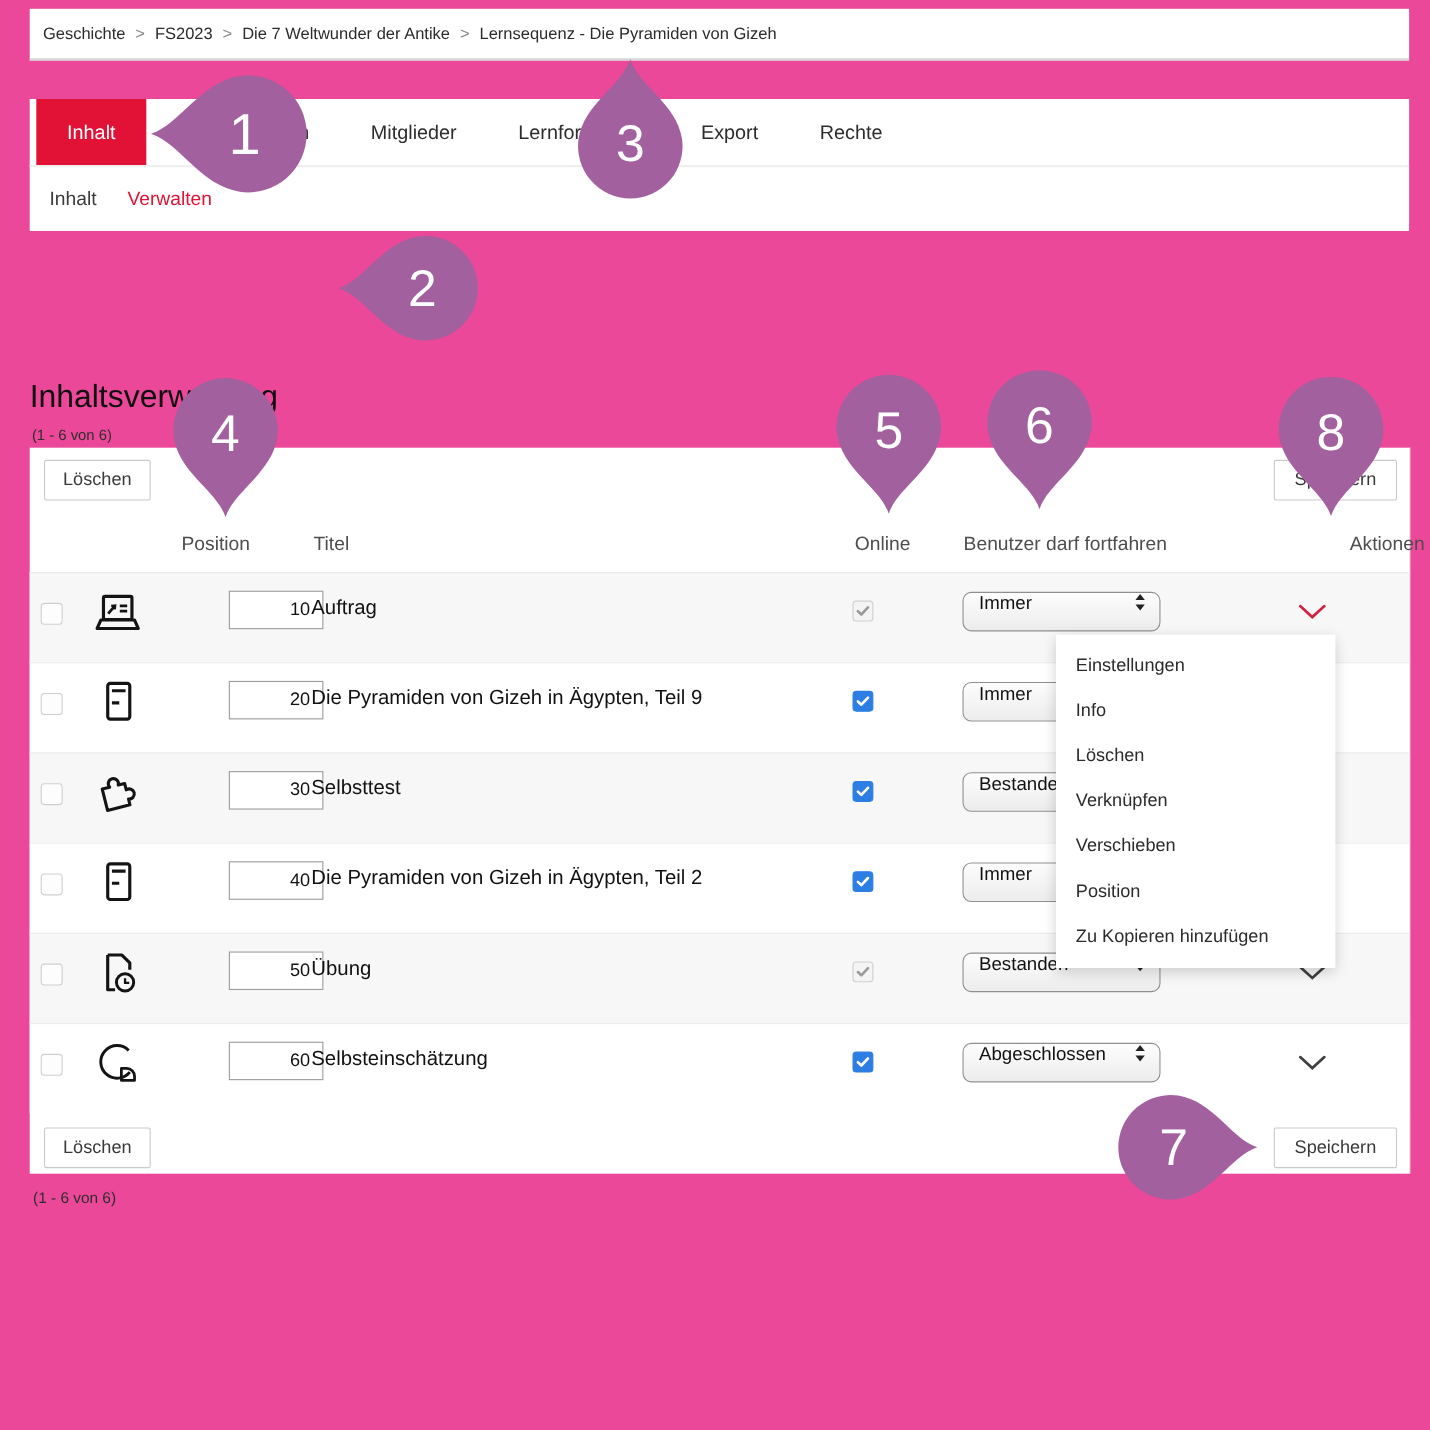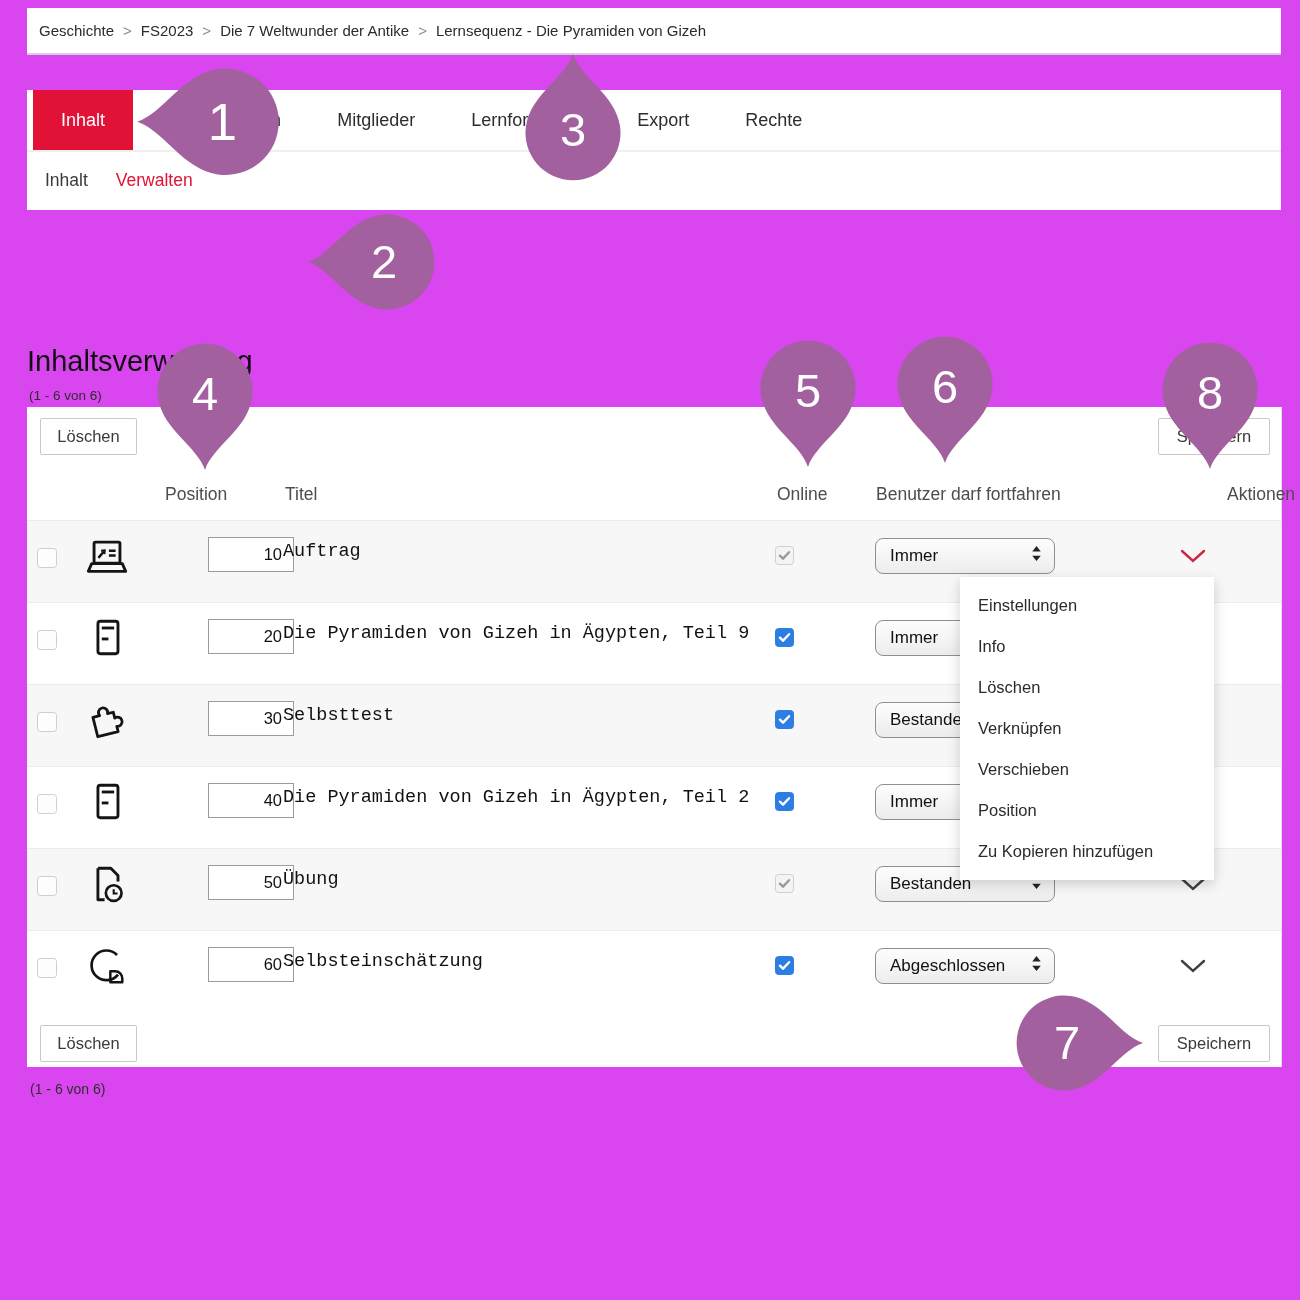--- a/index.html
+++ b/index.html
@@ -1,17 +1,17 @@
 <!DOCTYPE html>
 <html><head>
 <meta charset="utf-8">
 <style>
   html,body{margin:0;padding:0;}
   body{font-family:"Liberation Sans",sans-serif;background:#f1f1f1;}
-  .page{position:relative;width:1300px;height:1300px;background:#d946ef;overflow:hidden;}
+  .page{position:relative;width:1300px;height:1300px;background:#ec4899;overflow:hidden;}
 
   
   .crumb-bar{position:absolute;left:27px;top:8px;width:1254px;height:47px;background:#fff;
     border-bottom:2px solid #d4d4d6;display:flex;align-items:center;padding-left:12px;box-sizing:border-box;
     font-size:15px;color:#2b2b2b;}
   .crumb-item{color:#2b2b2b;cursor:pointer;}
   .crumb-sep{color:#8a8a8a;margin:0 9px;}
 
   
   .tabs-block{position:absolute;left:27px;top:90px;width:1254px;height:120px;background:#fff;}
@@ -54,29 +54,29 @@
   .rows{position:absolute;left:0;top:113px;width:1254px;}
   .row{position:relative;width:1254px;height:82px;border-top:1px solid #ececec;box-sizing:border-box;}
   .row.odd{background:#f7f7f8;}
   .row.even{background:#ffffff;}
 
   .row-check{position:absolute;left:10px;top:27px;width:18px;height:18px;background:#fdfdfd;
     border:1px solid #cfcfcf;border-radius:3.5px;cursor:pointer;}
   .row-icon{position:absolute;left:56px;top:10px;width:48px;height:50px;display:flex;align-items:center;justify-content:center;}
   .pos-input{position:absolute;left:136px;top:16px;width:86px;height:35px;border:1px solid #9b9b9b;
     background:#fff;font-family:inherit;font-size:16.5px;text-align:right;padding-right:11px;box-sizing:border-box;color:#111;margin-left:45px;}
-  .row-title{position:absolute;left:256px;top:20px;font-size:18.5px;color:#111;font-family:Liberation Mono, monospace;}
+  .row-title{position:absolute;left:256px;top:20px;font-size:18.5px;color:#111;}
 
   .online-box{position:absolute;left:748px;top:25px;width:19px;height:19px;border-radius:3.5px;
     display:flex;align-items:center;justify-content:center;cursor:pointer;box-sizing:border-box;}
   .online-box.checked{background:#2d7ee3;border:1px solid #2d7ee3;}
   .online-box.disabled{background:#f4f4f4;border:1px solid #cfcfcf;cursor:default;}
 
   .mac-select{position:absolute;left:848px;top:17px;width:180px;height:36px;border:1px solid #8f8f8f;
-    border-radius:8px;background:linear-gradient(180deg,#fdfdfd 0%,#ececec 100%);display:flex;align-items:center;
+    border-radius:8px;background:linear-gradient(180deg,#fdfdfd 0%,#ececec 100%);display:flex;
     box-sizing:border-box;padding:0 12px 0 14px;font-size:17px;color:#111;cursor:pointer;}
   .mac-select .stepper{margin-left:auto;}
 
   .action-chevron{position:absolute;left:1153px;top:27px;width:26px;height:16px;cursor:pointer;}
 
   
   .menu{position:absolute;left:960px;top:577px;width:254px;height:303px;background:#fff;z-index:30;
     box-shadow:0 4px 12px rgba(0,0,0,0.18);padding-top:8px;box-sizing:border-box;}
   .menu-item{height:41px;display:flex;align-items:center;padding-left:18px;font-size:16.5px;color:#2b2b2b;cursor:pointer;}
 

